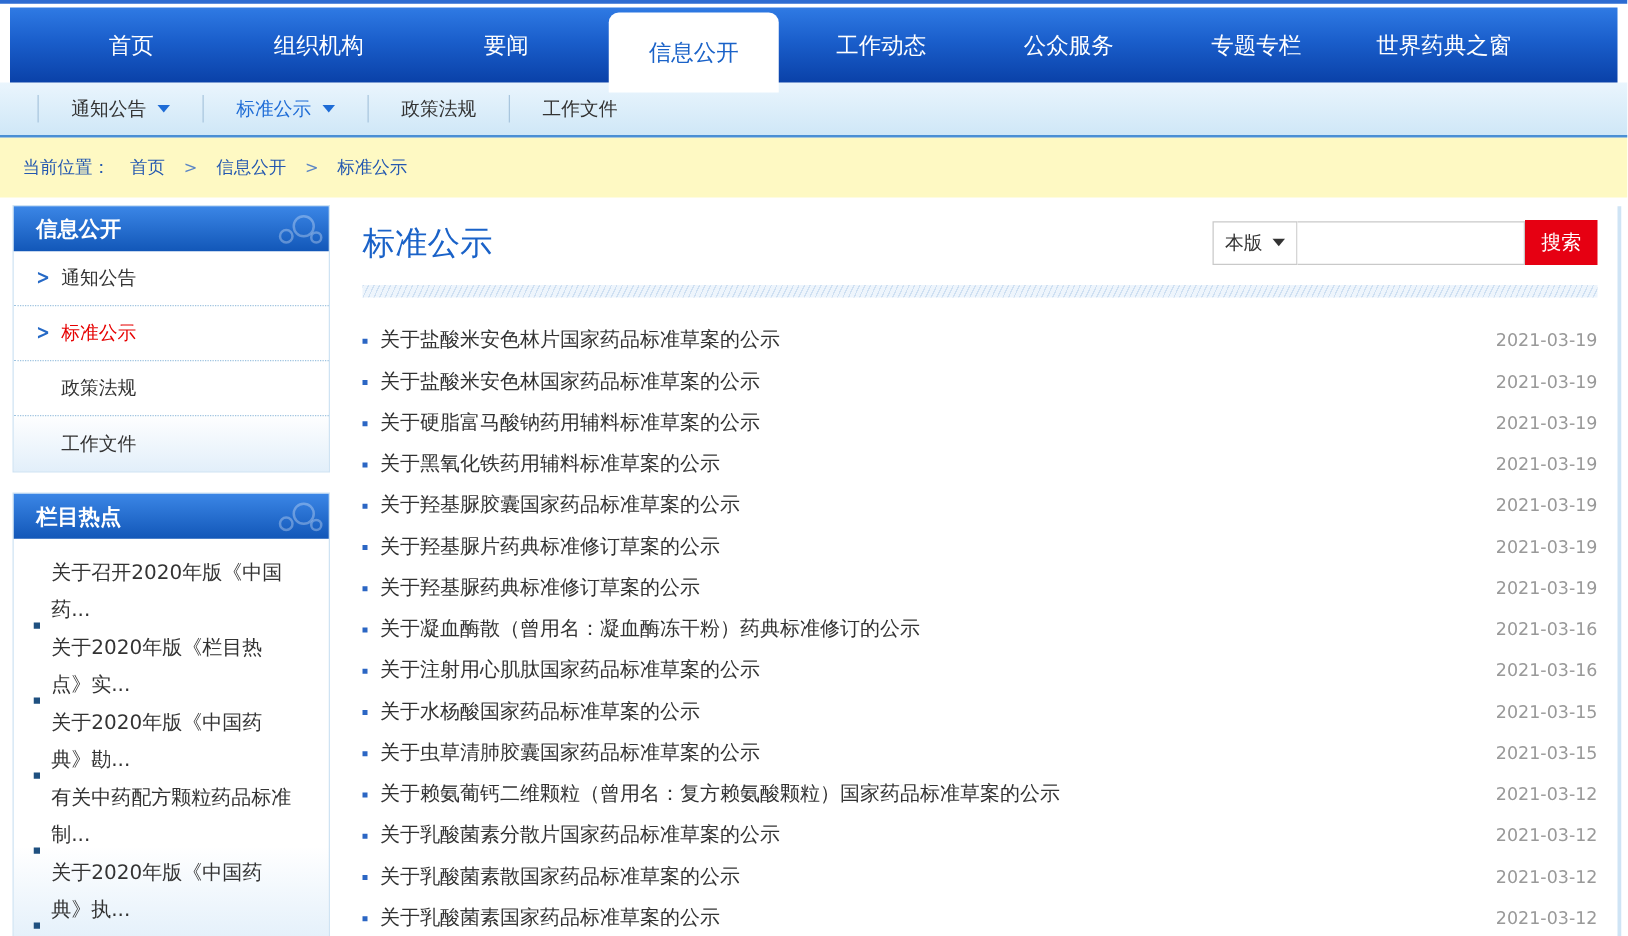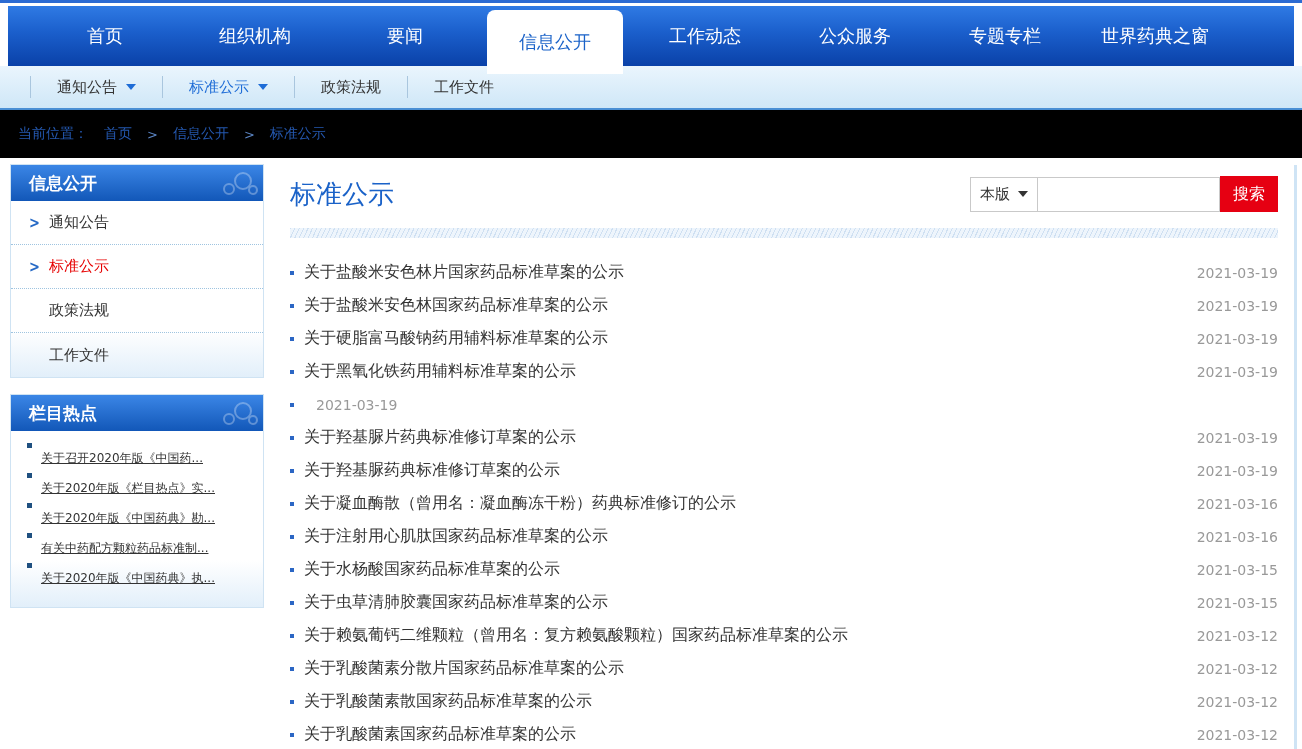--- a/index.html
+++ b/index.html
@@ -23,21 +23,21 @@
     background:linear-gradient(180deg,#eaf5fd 0%,#cfe7f7 100%);
     border-bottom:2px solid #4a8fd4; position:relative; z-index:1; }
   .subnav-item { display:flex; align-items:center; height:22px; padding:0 26px;
     border-left:1px solid #a9c6de; font-size:15px; color:#333; cursor:pointer; gap:9px; }
   .subnav-item.active { color:#1e6cd6; }
   .dd-caret { width:0; height:0; border-left:5px solid transparent;
     border-right:5px solid transparent; border-top:6px solid #1e6cd6; }
 
   
   .breadcrumb { height:48px; display:flex; align-items:center; padding-left:18px;
-    font-size:14px; color:#2458b0; background:#000000; }
+    font-size:14px; color:#2458b0; background:#fef9c3; }
   .crumb-label { margin-right:16px; }
   .crumb-link { color:#2458b0; cursor:pointer; }
   .crumb-sep { color:#5b85c4; margin:0 15px; font-size:13px; }
 
   
   .content { display:flex; padding:6px 12px 0 10px; align-items:flex-start; }
 
   
   .sidebar { width:254px; flex:none; }
   .side-block { border:1px solid #cfe3f3; margin-bottom:16px;
@@ -48,22 +48,22 @@
   .cloud { position:absolute; right:4px; top:2px; opacity:.55; }
   .side-item { height:44px; display:flex; align-items:center; padding-left:18px;
     font-size:15px; color:#333; border-bottom:1px dotted #9fc4e0; cursor:pointer; }
   .side-item:last-child { border-bottom:none; }
   .side-arrow { width:20px; color:#2569c6; font-weight:bold; font-size:13px;
     transform:scaleY(1.25); }
   .side-item.no-arrow .side-arrow { visibility:hidden; }
   .side-item.active .side-label { color:#e60000; }
 
   .hot-list { padding:12px 12px 14px 16px; }
-  .hot-item { display:flex; align-items:flex-start; font-size:12px; color:#333;
-    line-height:30px; cursor:pointer;text-decoration:underline; }
+  .hot-item { display:flex; align-items:flex-end; font-size:16px; color:#333;
+    line-height:30px; cursor:pointer; }
   .hot-bullet { width:5px; height:5px; background:#1f5080; margin-right:9px; flex:none; }
   .hot-text { width:196px; }
 
   
   .main { flex:1; padding:12px 12px 0 26px; min-width:0; }
   .title-row { display:flex; justify-content:space-between; align-items:center; height:36px; }
   .page-title { font-size:26px; color:#1a62c8; }
   .search-group { display:flex; align-items:center; }
   .select-box { height:35px; width:68px; border:1px solid #c9c9c9; background:#fff;
     display:flex; align-items:center; justify-content:space-between; padding:0 9px;
@@ -290,20 +290,21 @@
         </div>
 
         <div class="news-row">
           <span class="news-bullet"></span>
           <span class="news-title">关于黑氧化铁药用辅料标准草案的公示</span>
           <span class="news-date">2021-03-19</span>
         </div>
 
         <div class="news-row">
           <span class="news-bullet"></span>
+          <span class="news-title">关于羟基脲胶囊国家药品标准草案的公示</span>
           <span class="news-date">2021-03-19</span>
         </div>
 
         <div class="news-row">
           <span class="news-bullet"></span>
           <span class="news-title">关于羟基脲片药典标准修订草案的公示</span>
           <span class="news-date">2021-03-19</span>
         </div>
 
         <div class="news-row">

